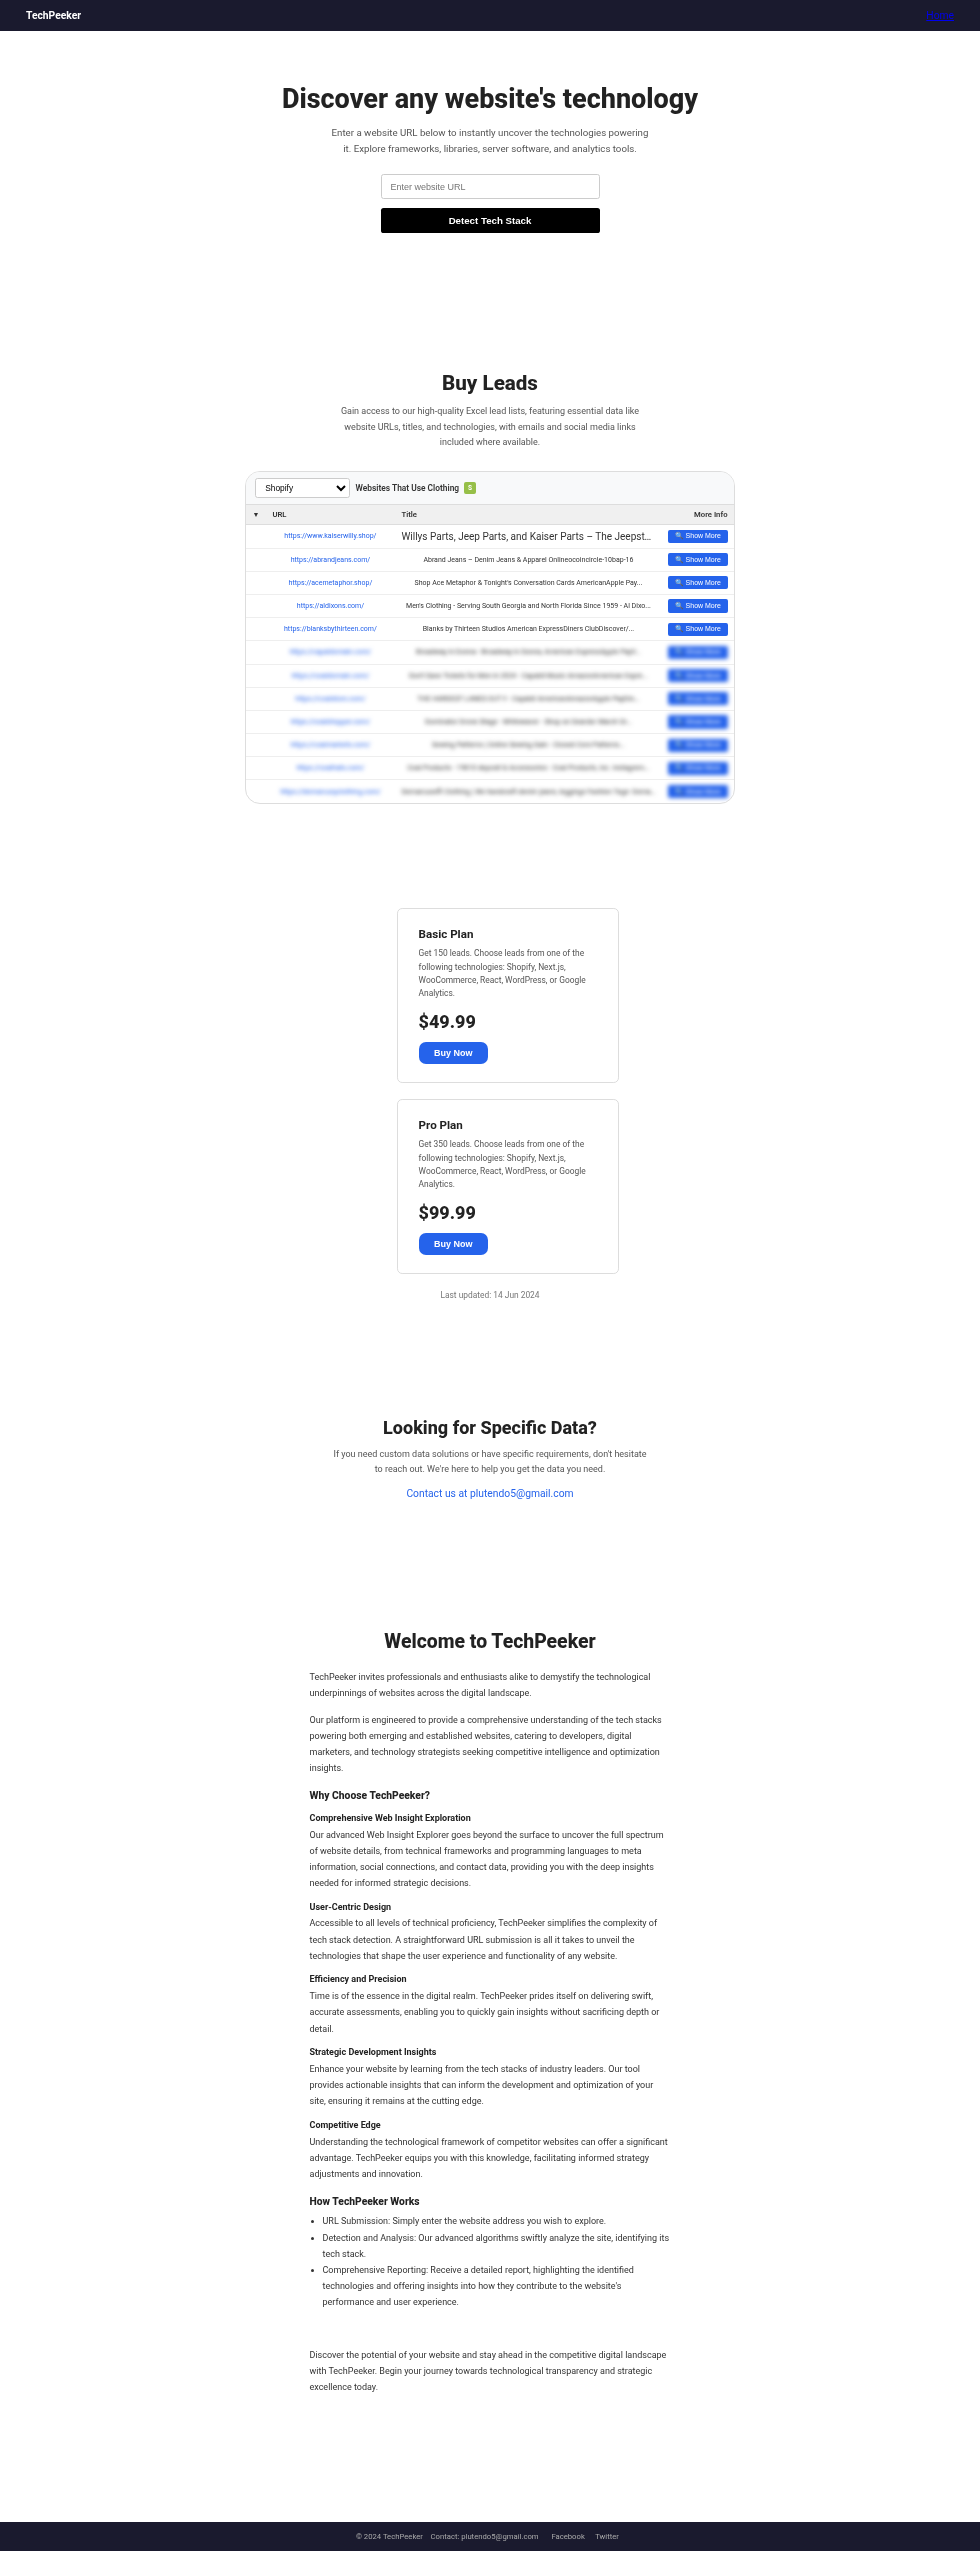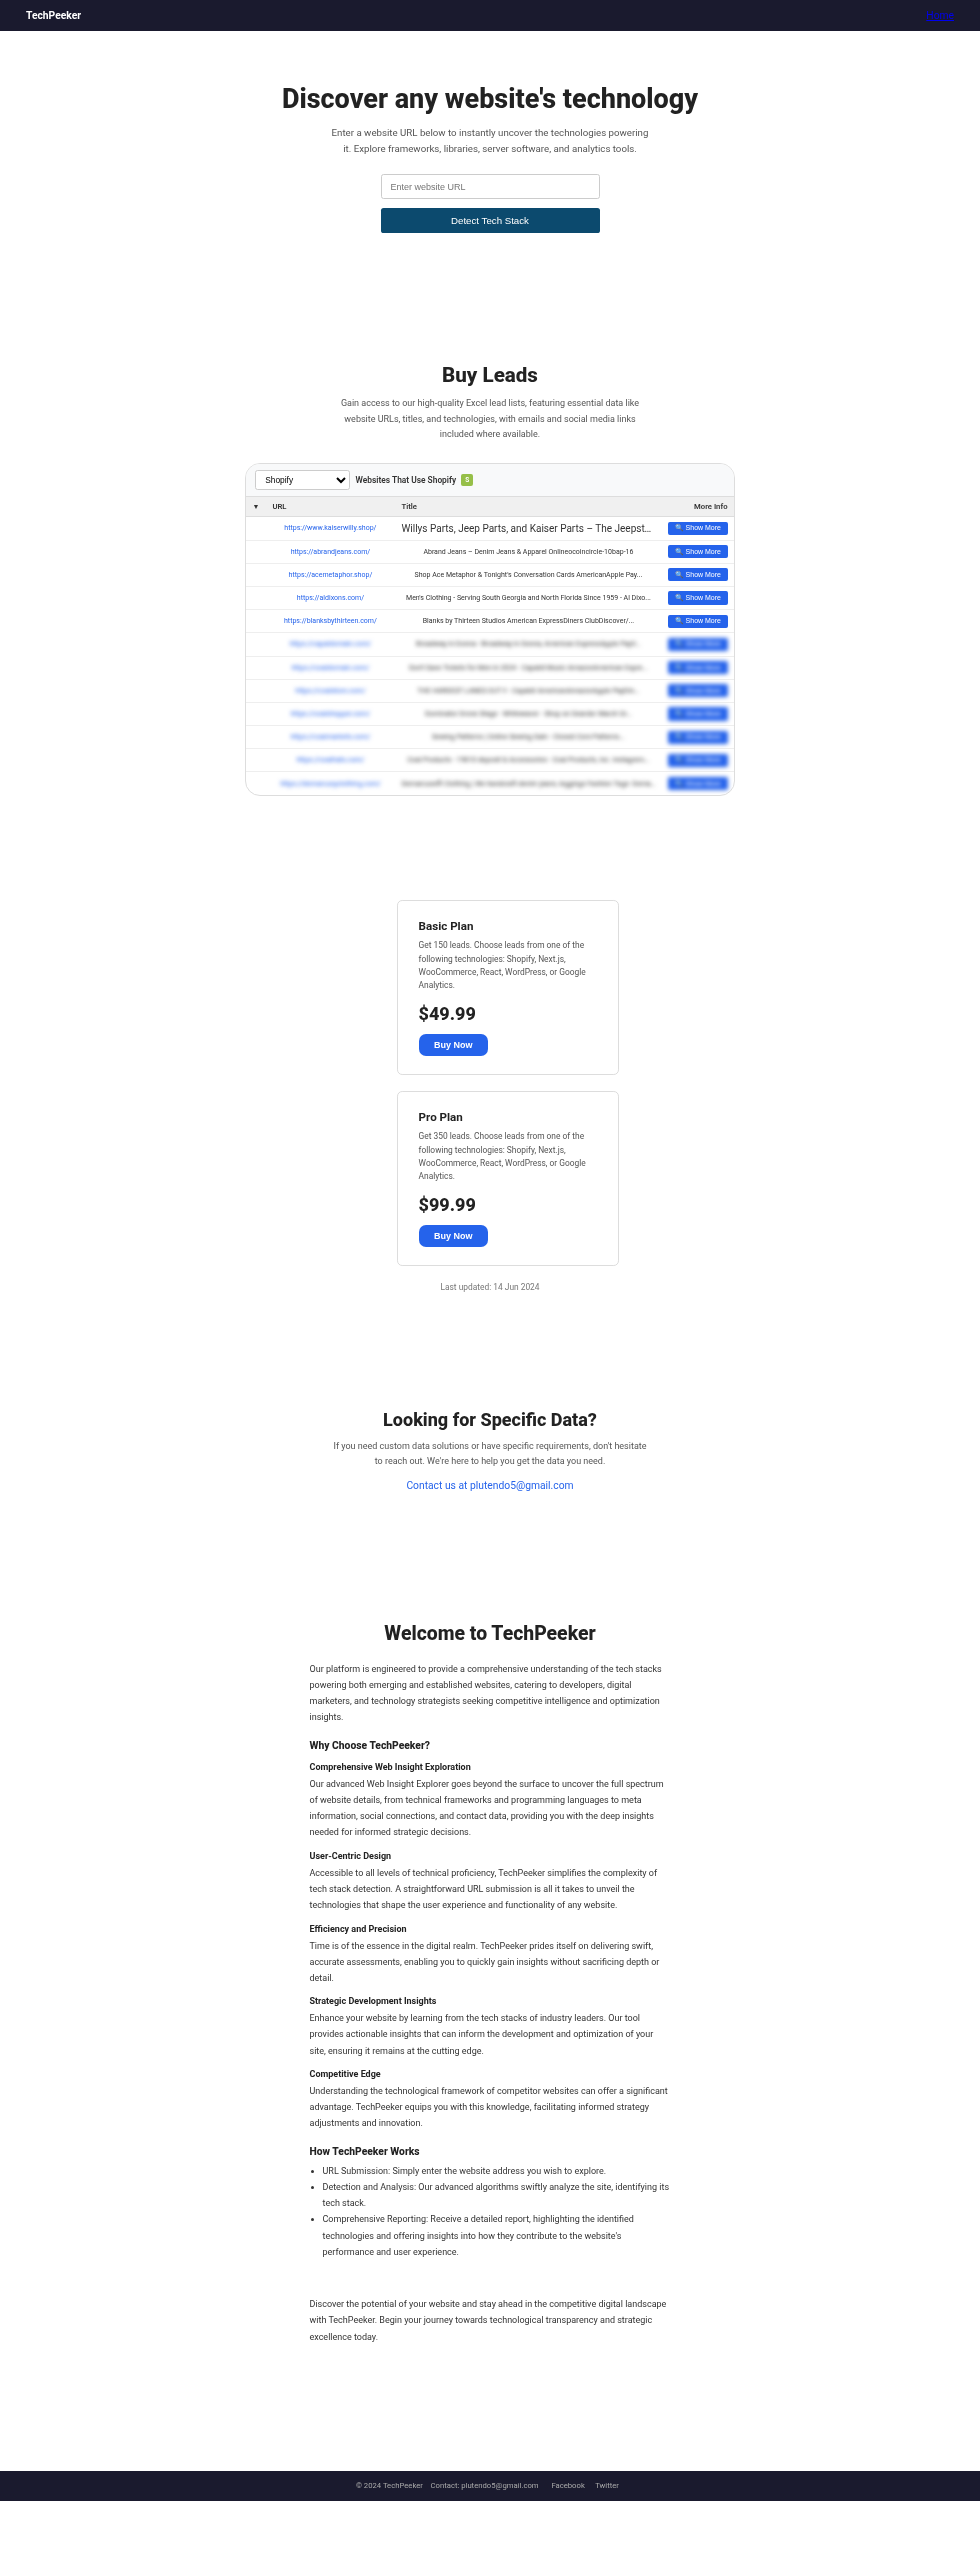--- a/index.html
+++ b/index.html
@@ -27,28 +27,28 @@
     .url-input-wrap input {
       width: 219px;
       padding: 6.5px 9px;
       border: 0.6px solid #ccc;
       border-radius: 2.6px;
       font-size: 9px;
       outline: none;
     }
     .btn-detect {
       display: block;
-      margin: 0 auto;
-      background: #0c4a6e;
+      margin: 8px auto;
+      background: #000000;
       color: #fff;
       border: none;
       padding: 7px 23px;
       border-radius: 2.6px;
       font-size: 9.7px;
-      font-weight: 400;
+      font-weight: 700;
       cursor: pointer;
       width: 219px;
     }
 
     
     .buy-leads {
       text-align: center;
       padding: 52px 13px 26px;
     }
     .buy-leads h2 { font-size: 20.6px; font-weight: 800; margin-bottom: 9px; }
@@ -214,21 +214,21 @@
 
 <div class="section-divider"></div>
 
 <section class="buy-leads">
   <h2>Buy Leads</h2>
   <p>Gain access to our high-quality Excel lead lists, featuring essential data like website URLs, titles, and technologies, with emails and social media links included where available.</p>
 
   <div class="table-container">
     <div class="table-header">
       <select class="tech-select" id="tech-select"><option value="Shopify">Shopify</option><option value="Next.js">Next.js</option><option value="WooCommerce">WooCommerce</option><option value="React">React</option><option value="WordPress">WordPress</option><option value="Google Analytics">Google Analytics</option></select>
-      <span class="table-title-label">Websites That Use Shopify</span>
+      <span class="table-title-label">Websites That Use Clothing</span>
       <div class="shopify-icon">S</div>
     </div>
     <table>
       <thead>
         <tr>
           <th>
             <span class="filter-icon">▼</span>
           </th>
           <th>URL</th>
           <th>Title</th>
@@ -326,20 +326,21 @@
 <section class="contact">
   <h2>Looking for Specific Data?</h2>
   <p>If you need custom data solutions or have specific requirements, don't hesitate to reach out. We're here to help you get the data you need.</p>
   <a id="contact-link" href="mailto:plutendo5@gmail.com">Contact us at plutendo5@gmail.com</a>
 </section>
 
 <div class="section-divider"></div>
 
 <section class="about">
   <h2>Welcome to TechPeeker</h2>
+  <p>TechPeeker invites professionals and enthusiasts alike to demystify the technological underpinnings of websites across the digital landscape.</p>
   <p>Our platform is engineered to provide a comprehensive understanding of the tech stacks powering both emerging and established websites, catering to developers, digital marketers, and technology strategists seeking competitive intelligence and optimization insights.</p>
   <h3>Why Choose TechPeeker?</h3>
   <div id="features-container">
       <h4>Comprehensive Web Insight Exploration</h4>
       <p>Our advanced Web Insight Explorer goes beyond the surface to uncover the full spectrum of website details, from technical frameworks and programming languages to meta information, social connections, and contact data, providing you with the deep insights needed for informed strategic decisions.</p>
       <h4>User-Centric Design</h4>
       <p>Accessible to all levels of technical proficiency, TechPeeker simplifies the complexity of tech stack detection. A straightforward URL submission is all it takes to unveil the technologies that shape the user experience and functionality of any website.</p>
       <h4>Efficiency and Precision</h4>
       <p>Time is of the essence in the digital realm. TechPeeker prides itself on delivering swift, accurate assessments, enabling you to quickly gain insights without sacrificing depth or detail.</p>
       <h4>Strategic Development Insights</h4>

